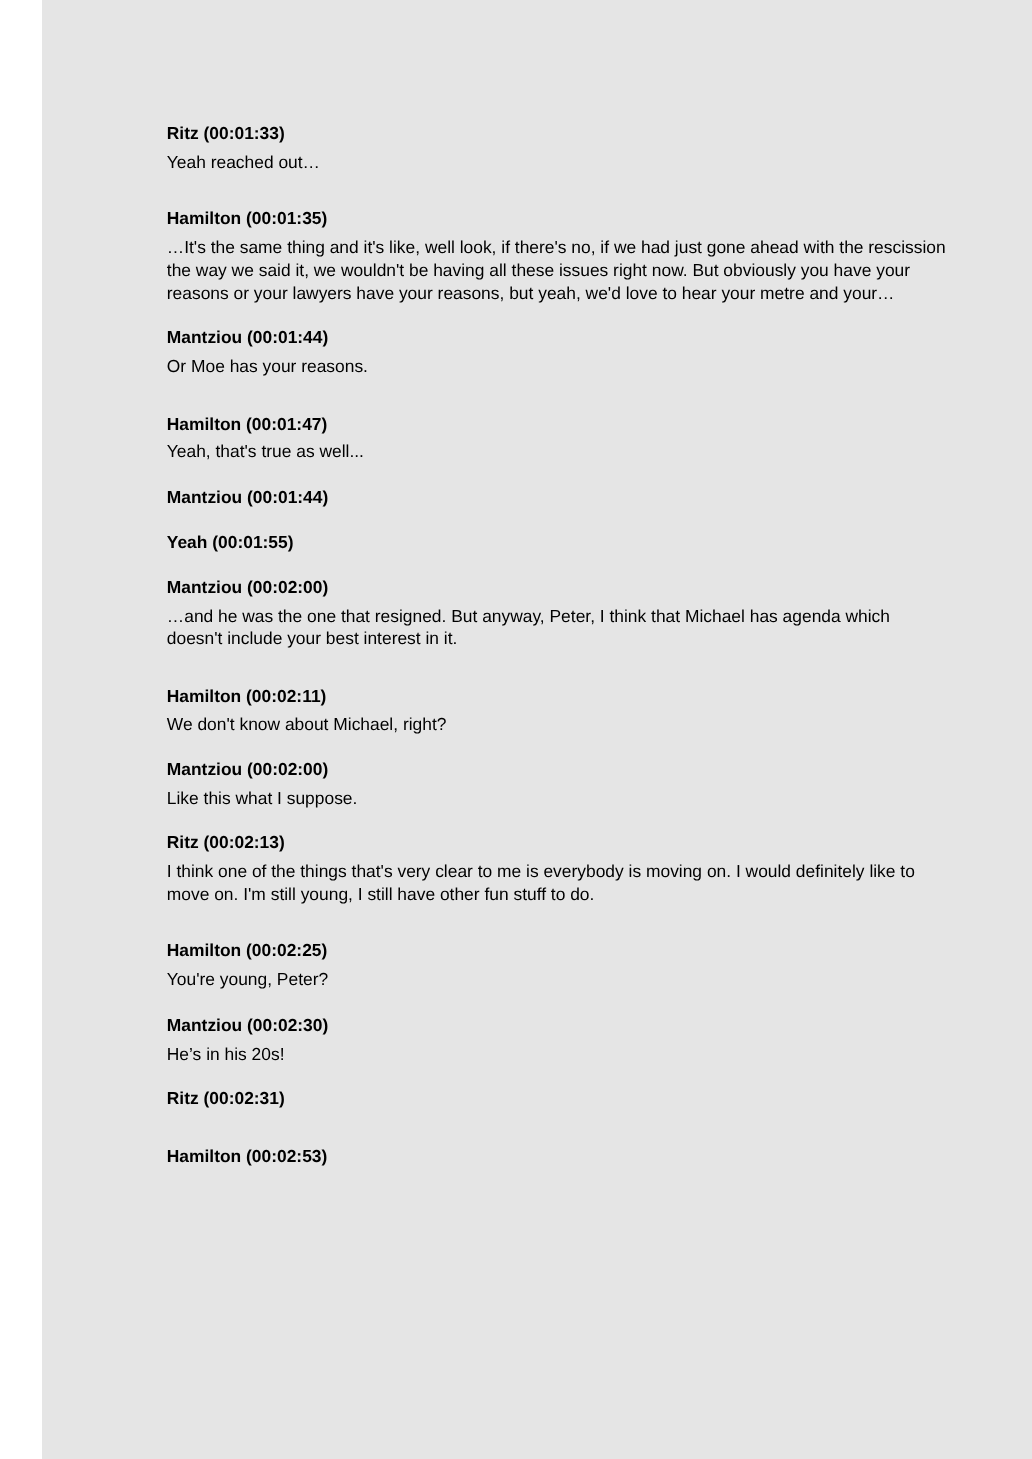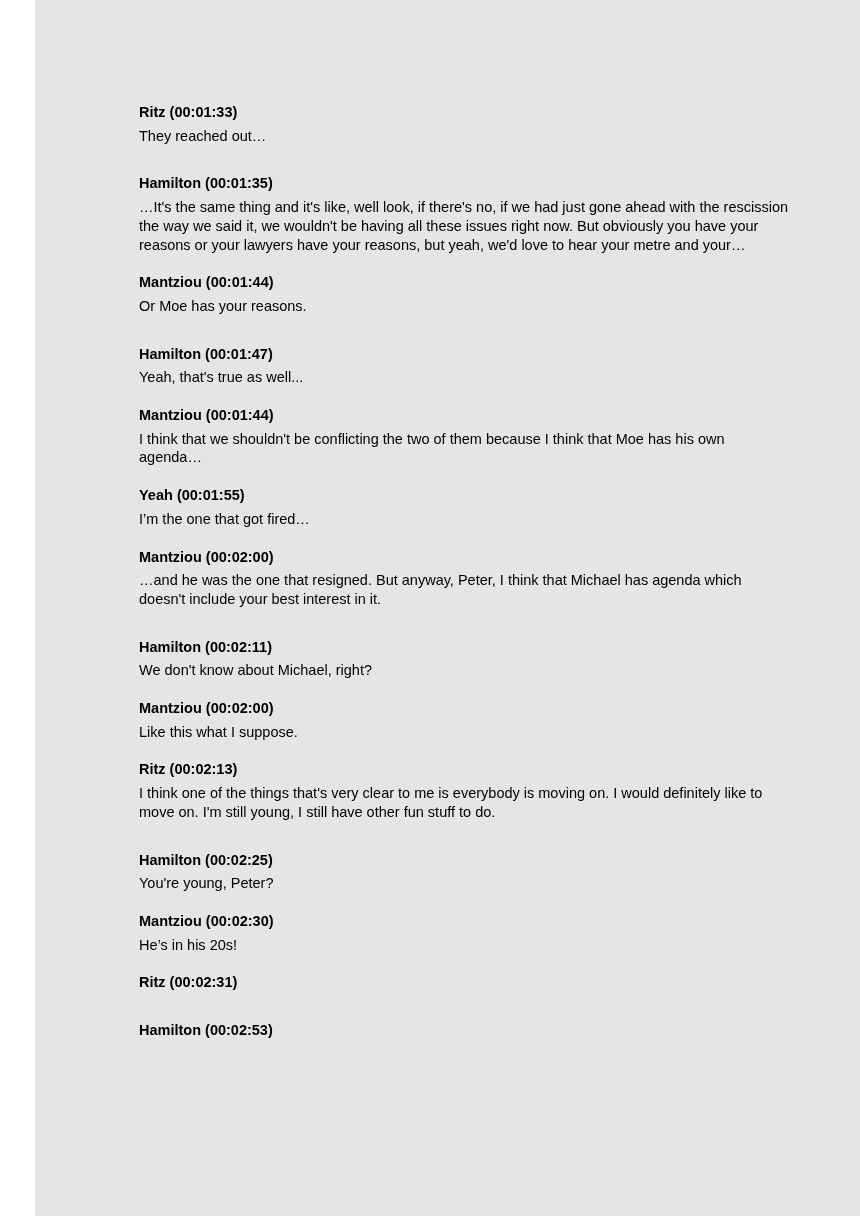--- a/index.html
+++ b/index.html
@@ -43,41 +43,39 @@
     margin: 0;
   }
 </style>
 </head>
 <body>
 
 <main class="page">
   <div class="transcript" id="transcript">
       <div class="entry gap-first">
         <p class="entry-header">Ritz (00:01:33)</p>
-        <p class="entry-text">They reached out…</p>
+        <p class="entry-text">Yeah reached out…</p>
       </div>
       <div class="entry gap-large">
         <p class="entry-header">Hamilton (00:01:35)</p>
         <p class="entry-text">…It's the same thing and it's like, well look, if there's no, if we had just gone ahead with the rescission the way we said it, we wouldn't be having all these issues right now. But obviously you have your reasons or your lawyers have your reasons, but yeah, we'd love to hear your metre and your…</p>
       </div>
       <div class="entry">
         <p class="entry-header">Mantziou (00:01:44)</p>
         <p class="entry-text">Or Moe has your reasons.</p>
       </div>
       <div class="entry gap-large">
         <p class="entry-header">Hamilton (00:01:47)</p>
         <p class="entry-text">Yeah, that's true as well...</p>
       </div>
       <div class="entry">
         <p class="entry-header">Mantziou (00:01:44)</p>
-        <p class="entry-text">I think that we shouldn't be conflicting the two of them because I think that Moe has his own agenda…</p>
       </div>
       <div class="entry">
         <p class="entry-header">Yeah (00:01:55)</p>
-        <p class="entry-text">I’m the one that got fired…</p>
       </div>
       <div class="entry">
         <p class="entry-header">Mantziou (00:02:00)</p>
         <p class="entry-text">…and he was the one that resigned. But anyway, Peter, I think that Michael has agenda which doesn't include your best interest in it.</p>
       </div>
       <div class="entry gap-large">
         <p class="entry-header">Hamilton (00:02:11)</p>
         <p class="entry-text">We don't know about Michael, right?</p>
       </div>
       <div class="entry">

